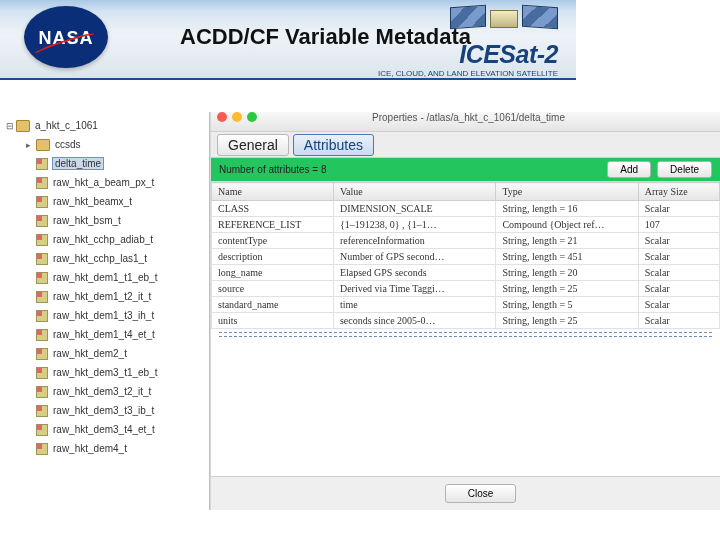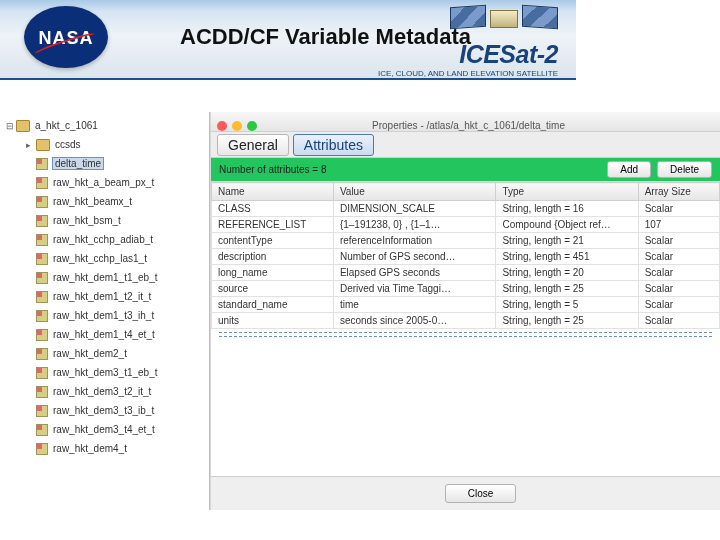--- a/index.html
+++ b/index.html
@@ -29,31 +29,31 @@
   .tree-row.sub { padding-left:26px; }
   .tree-row.sel .label { background:#c9d9ea; border:1px solid #6f93b8; padding:0 2px;}
   .toggle { width:10px; color:#666; font-size:9px; }
   .ficon { width:14px; height:12px; margin-right:4px; display:inline-flex; align-items:center; justify-content:center; font-size:10px;}
   .fold { background:#e2c16a; border:1px solid #a8852f; border-radius:1px; }
   .cube { width:12px; height:12px; background:#d6cf83; border:1px solid #9b955a; position:relative;}
   .cube:before { content:""; position:absolute; left:0; top:0; width:5px; height:5px; background:#e3646a;}
   .label { padding:1px 1px; }
 
   .main { flex:1; background:#f4f4f4; display:flex; flex-direction:column; border-left:1px solid #d7d7d7;}
-  .titlebar { height:20px; background:linear-gradient(180deg,#f7f7f7,#e5e5e5); border-bottom:1px solid #cfcfcf; display:flex; align-items:flex-end; font-size:10px; color:#555; }
+  .titlebar { height:20px; background:linear-gradient(180deg,#f7f7f7,#e5e5e5); border-bottom:1px solid #cfcfcf; display:flex; align-items:flex-start; font-size:10px; color:#555; }
   .tl { width:10px; height:10px; border-radius:50%; margin-left:6px; }
   .tl.r{background:#fc5b53;} .tl.y{background:#fdbb2d; margin-left:5px;} .tl.g{background:#2ac93f; margin-left:5px;}
   .wp-title { flex:1; text-align:center; }
   .toolbar { height:26px; display:flex; align-items:center; padding:0 6px; background:#ededed; border-bottom:1px solid #cfcfcf; gap:4px; }
   .tabbtn { padding:2px 10px; border:1px solid #b7b7b7; background:linear-gradient(180deg,#fff,#e7e7e7); font-size:14px; border-radius:3px; }
   .tabbtn.active { border-color:#4d79b0; background:linear-gradient(180deg,#eaf0fa,#cadbf0); color:#17427c; }
   .countbar { height:24px; display:flex; align-items:center; padding:0 8px; background:#22c55e; border-bottom:1px solid #d6d6d6; font-size:10px; gap:6px; }
   .spacer { flex:1; }
   .btn { padding:2px 12px; border:1px solid #b2b2b2; background:linear-gradient(180deg,#fff,#e6e6e6); font-size:10px; border-radius:3px; }
-  .grid { flex:1; background:#fff; overflow:hidden; }
+  .grid { flex:1; background:#fff; overflow:hidden;font-family:Liberation Serif, serif; }
   table { width:100%; border-collapse:collapse; font-size:10px; color:#333; table-layout:fixed;}
   th { background:linear-gradient(180deg,#f8f8f8,#e6e6e6); border:1px solid #cfcfcf; padding:3px 6px; font-weight:normal; color:#333; text-align:left; }
   td { border:1px solid #e1e1e1; padding:2px 6px; white-space:nowrap; overflow:hidden; text-overflow:ellipsis;}
   .footer { height:34px; display:flex; align-items:center; justify-content:center; background:#efefef; border-top:1px solid #cfcfcf;padding-left:30px;}
   .dashline { height:1px; border-top:1px dashed #6c8fb8; margin:3px 8px; }
 </style>
 </head>
 <body>
 
 <div class="header">

